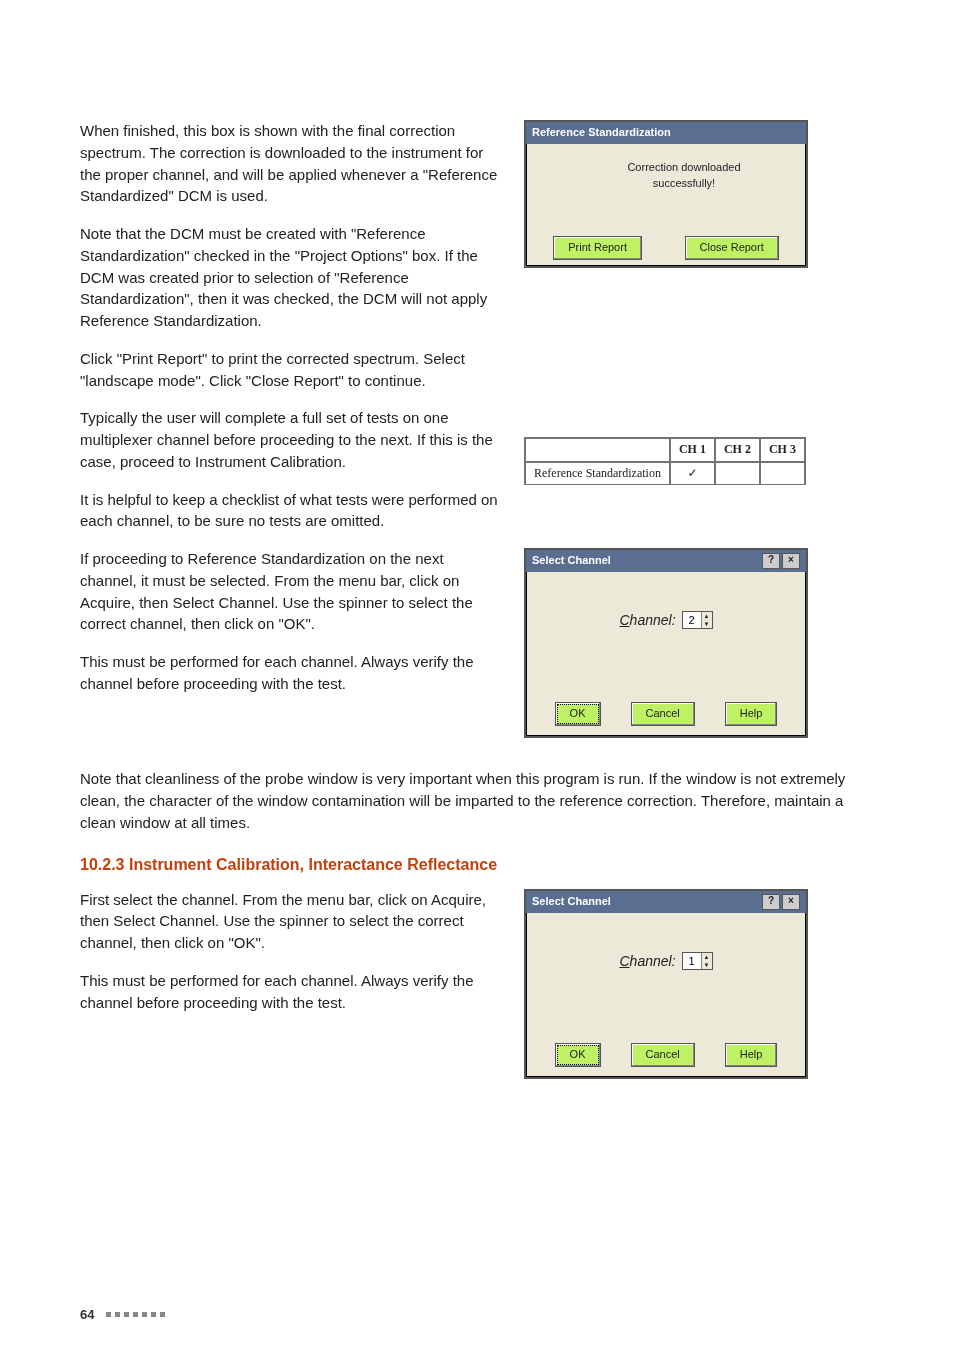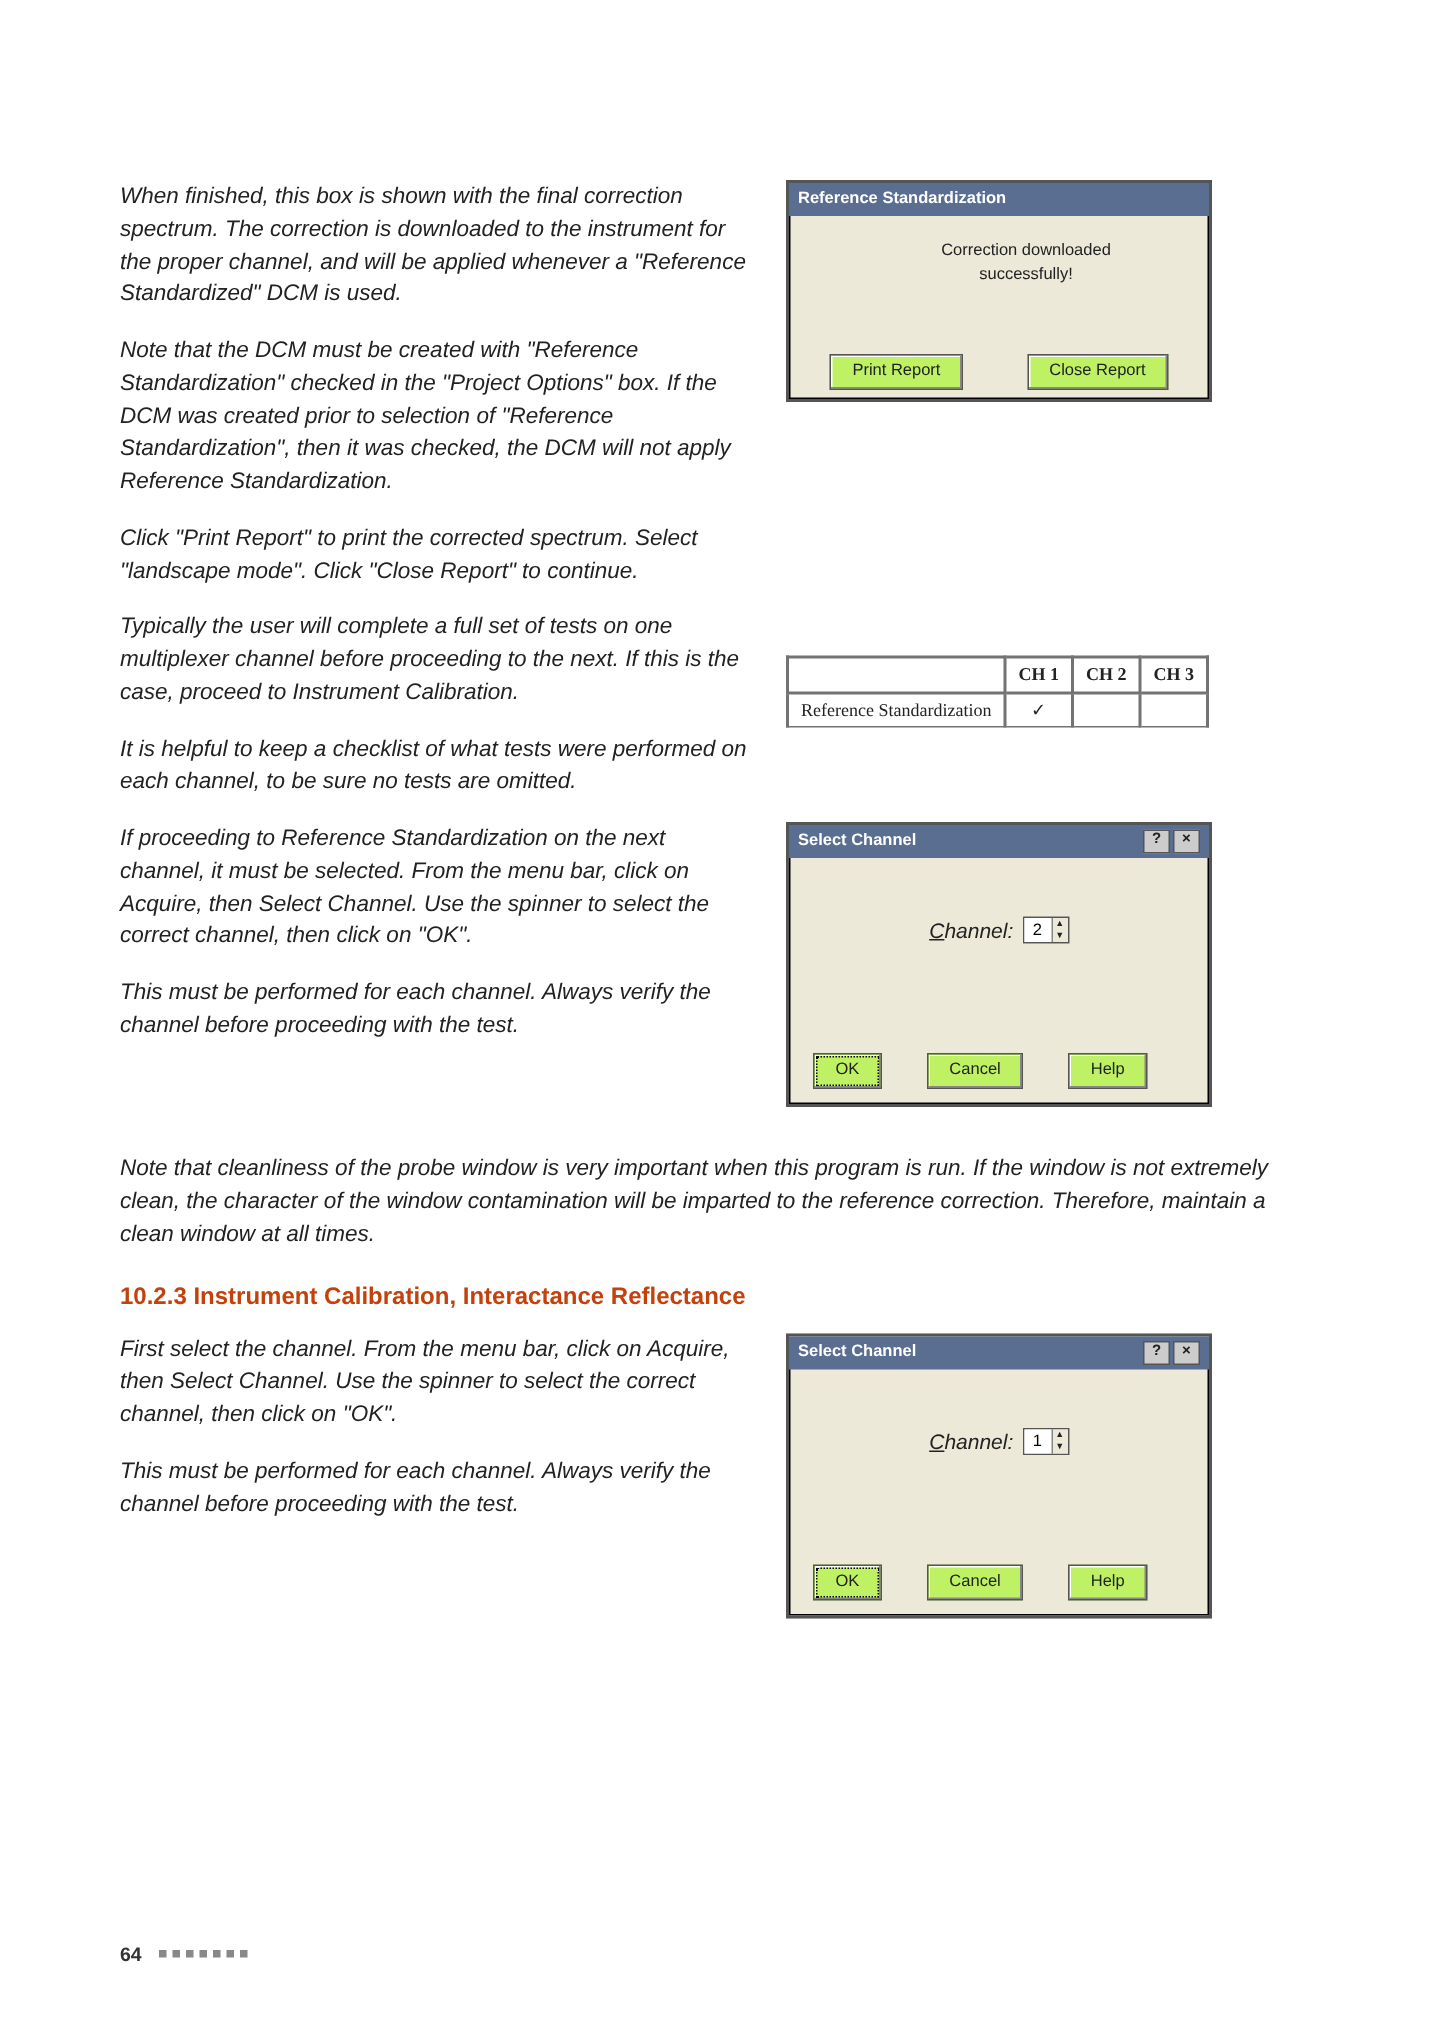--- a/index.html
+++ b/index.html
@@ -22,21 +22,21 @@
   }
   .left {
     flex: 0 0 420px;
   }
   .right {
     flex: 1;
     display: flex;
     flex-direction: column;
     align-items: flex-start;
   }
-  p { margin: 0 0 16px 0; font-style: italic; }
+  p { margin: 0 0 16px 0; }
   h2.section {
     font-size: 16px;
     font-weight: bold;
     margin: 20px 0 12px 0;
     color: #c2410c;
   }
 
   
   .dialog {
     border: 2px solid #555;
@@ -98,21 +98,21 @@
     outline: 1px dotted #000;
     outline-offset: -3px;
   }
   .dialog-row-btns {
     margin-top: 30px;
     display: flex;
     justify-content: space-around;
     padding: 0 6px 6px 6px;
   }
   .dialog-row-btns.three {
-    justify-content: flex-start;
+    justify-content: center;
     gap: 18px;
     padding: 0 10px 10px 10px;
   }
   .field {
     display: flex;
     align-items: center;
     justify-content: center;
     gap: 6px;
     margin: 22px 0 28px 0;
   }
@@ -167,21 +167,21 @@
     text-align: center;
     font-family: Arial, sans-serif;
   }
   .checklist-wrap {
     overflow: hidden;
     height: 78px;
   }
 
   .pg-footer {
     position: absolute;
-    bottom: 40px;
+    bottom: 28px;
     left: 80px;
     font-size: 13px;
     font-weight: bold;
     color: #333;
     display: flex;
     align-items: center;
     gap: 12px;
   }
   .dots {
     display: flex;

